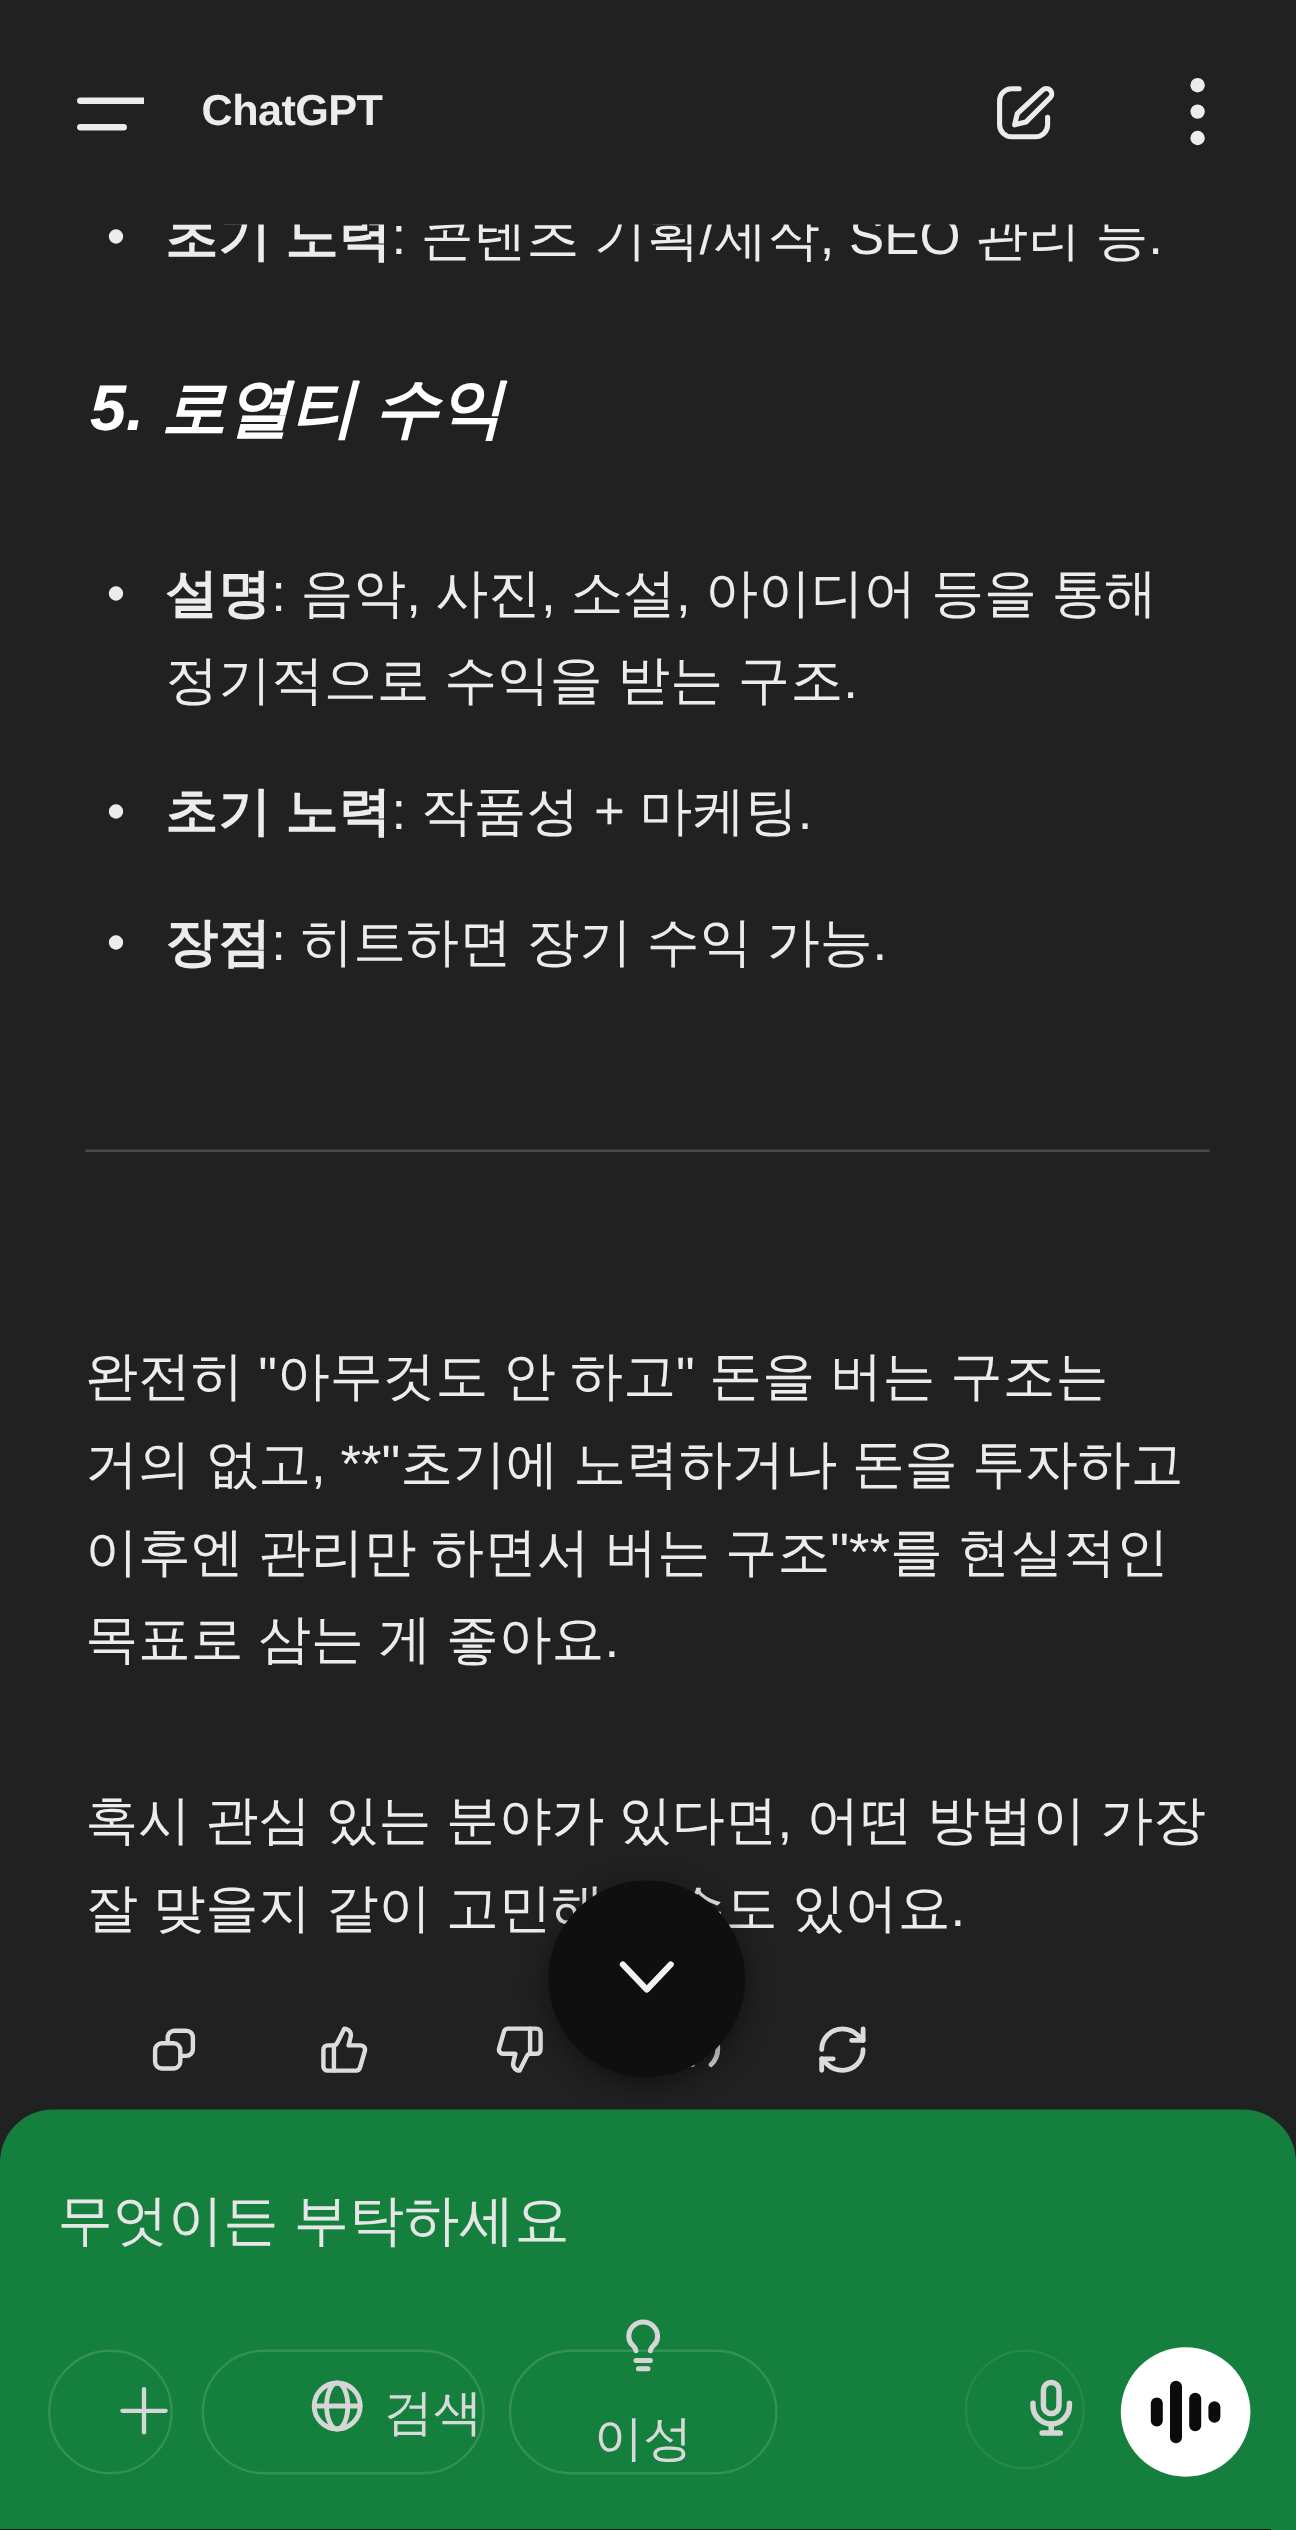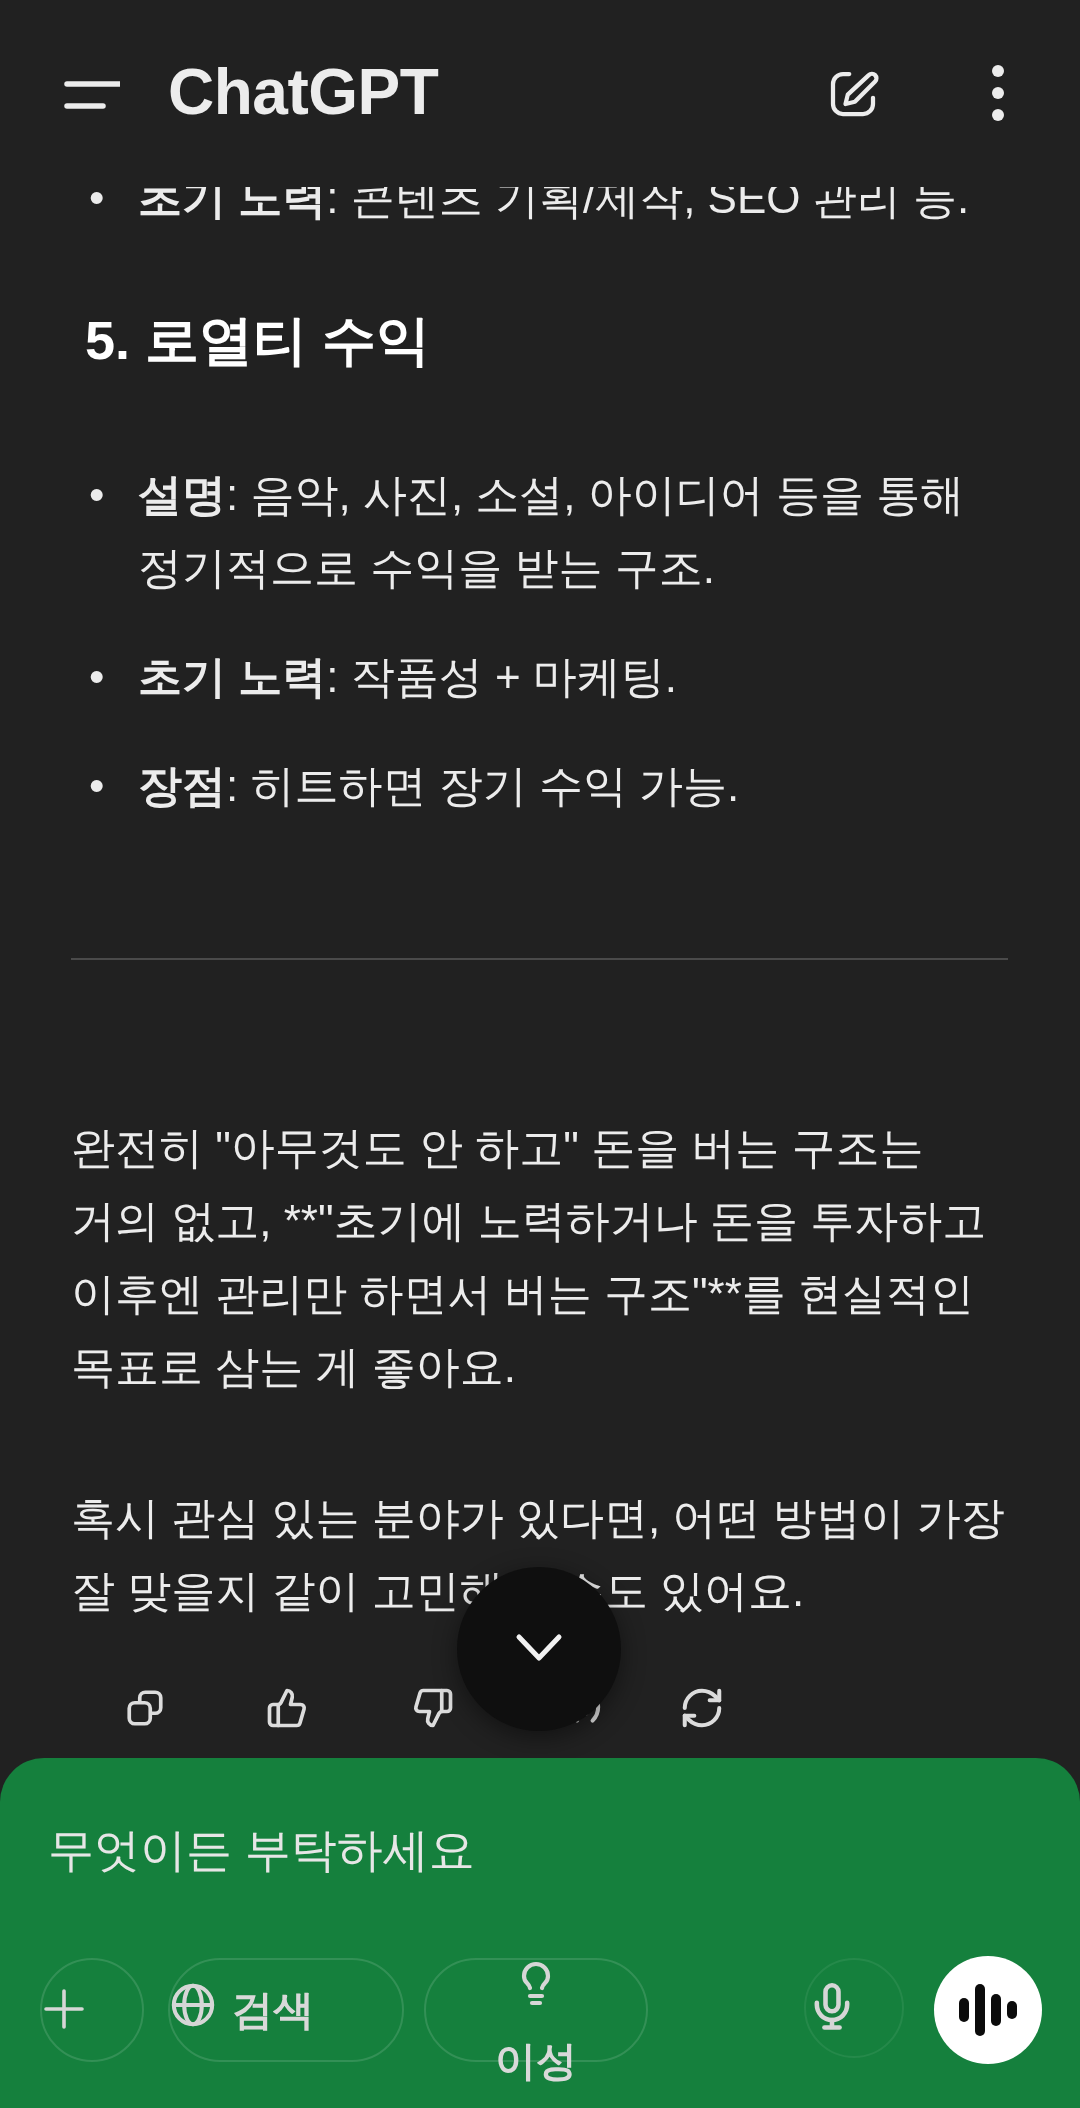--- a/index.html
+++ b/index.html
@@ -5,31 +5,31 @@
   html,body{margin:0;padding:0;background:#000;}
   .screen{
     position:relative;width:1080px;height:2108px;overflow:hidden;
     background:#212121;
     font-family:"Liberation Sans","DejaVu Sans",sans-serif;
     color:#ececec;
   }
   
   .header{position:absolute;top:0;left:0;width:1080px;height:140px;background:#212121;z-index:10;}
   .hamburger-btn{position:absolute;left:44px;top:62px;width:84px;height:64px;background:none;border:none;padding:0;cursor:pointer;}
-  .app-title{position:absolute;left:168px;top:62px;font-size:64px;font-weight:700;letter-spacing:-.5px;color:#ececec;line-height:60px;}
+  .app-title{position:absolute;left:168px;top:62px;font-size:36px;font-weight:700;letter-spacing:-.5px;color:#ececec;line-height:60px;}
   .compose-btn{position:absolute;left:814px;top:56px;width:78px;height:78px;background:none;border:none;padding:0;cursor:pointer;}
   .overflow-btn{position:absolute;left:966px;top:58px;width:64px;height:74px;background:none;border:none;padding:0;cursor:pointer;}
   
   .content-clip{position:absolute;top:187px;left:0;width:1080px;height:1571px;overflow:hidden;z-index:1;}
   .content-inner{margin-top:-26px;padding:0 72px 0 71px;font-size:44px;line-height:73px;word-break:keep-all;}
   .md-list{list-style:none;margin:0;padding:0;}
   .md-list li{position:relative;padding-left:67px;}
   .md-list li::before{content:"•";position:absolute;left:18px;top:0;color:#ececec;}
   .md-list.first{margin:0;}
-  .md-heading{margin:73px 0 0 14px;font-size:54px;line-height:66px;font-weight:700;color:#fff;}
+  .md-heading{margin:73px 0 0 4px;font-size:54px;line-height:66px;font-weight:700;font-style:italic;color:#fff;}
   .md-list.main{margin:85px 0 0 0;}
   .md-list.main li + li{margin-top:36px;}
   .md-divider{border:none;border-top:2px solid #4a4a4a;margin:136px 0 0 0;}
   .para1{margin:151px 0 0 0;}
   .para2{margin:78px 0 0 0;}
   b{font-weight:700;}
   
   .action-row{position:absolute;top:0;left:0;z-index:2;}
   .icon-btn{position:absolute;background:none;border:none;padding:0;cursor:pointer;line-height:0;}
   .copy-btn{left:124px;top:1687px;}
@@ -48,21 +48,21 @@
   
   .sheet{
     position:absolute;left:0;top:1758px;width:1080px;height:350px;
     background:#15803d;border-radius:44px 44px 0 0;z-index:6;
   }
   .composer-input{position:absolute;left:48px;top:60px;font-size:46px;line-height:64px;color:#e6e6e6;}
   .sheet-row{position:absolute;left:0;top:200px;width:1080px;height:108px;}
   .round-btn{
     position:absolute;top:0;height:104px;border-radius:52px;background:none;
     border:2px solid rgba(255,255,255,.13);cursor:pointer;
-    display:flex;align-items:center;justify-content:flex-start;color:#d9d9d9;padding:0;font-weight:bold;
+    display:flex;align-items:center;justify-content:flex-end;color:#d9d9d9;padding:0;
   }
   .plus-btn{left:40px;width:104px;}
   .pill{gap:16px;font-size:41px;font-family:inherit;}
   .search-pill{left:168px;width:236px;}
   .reason-pill{left:424px;width:224px;flex-direction:column;}
   .mic-btn{left:804px;width:100px;height:100px;border-color:rgba(255,255,255,.07);}
   .voice-btn{
     position:absolute;left:934px;top:-2px;width:108px;height:108px;border-radius:50%;
     background:#ffffff;border:none;cursor:pointer;
     display:flex;align-items:center;justify-content:center;gap:6px;padding:0;

